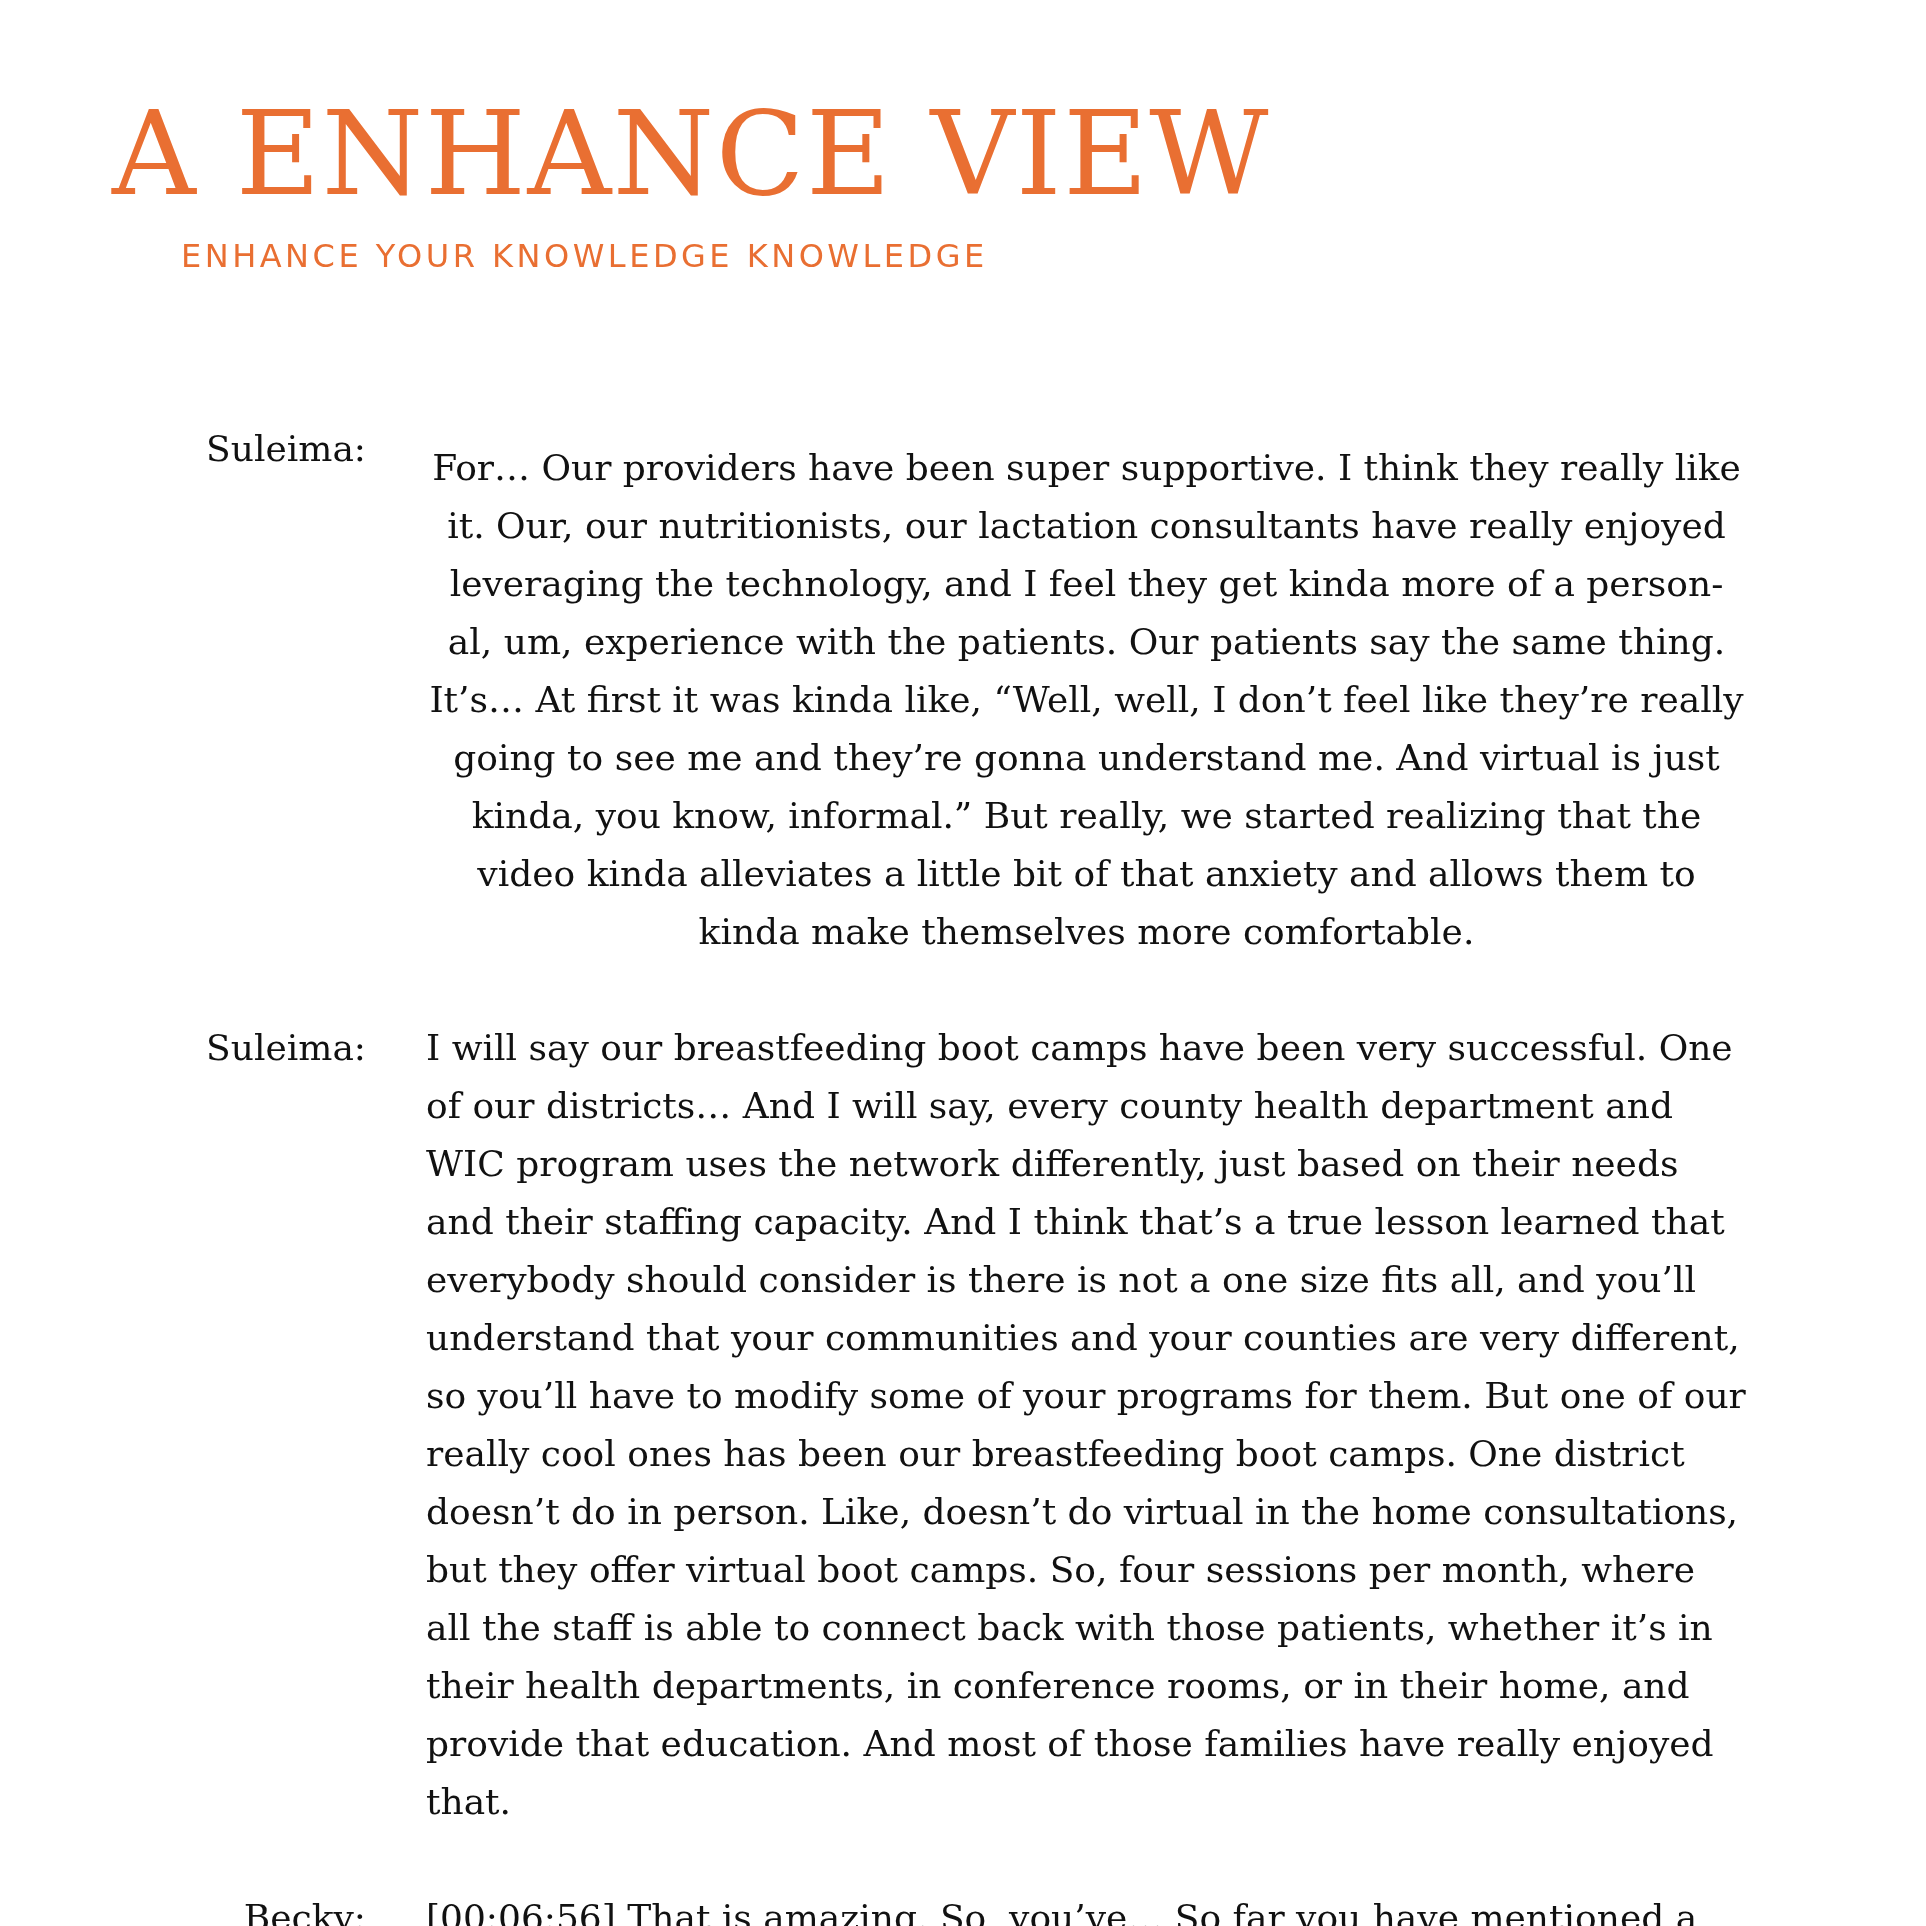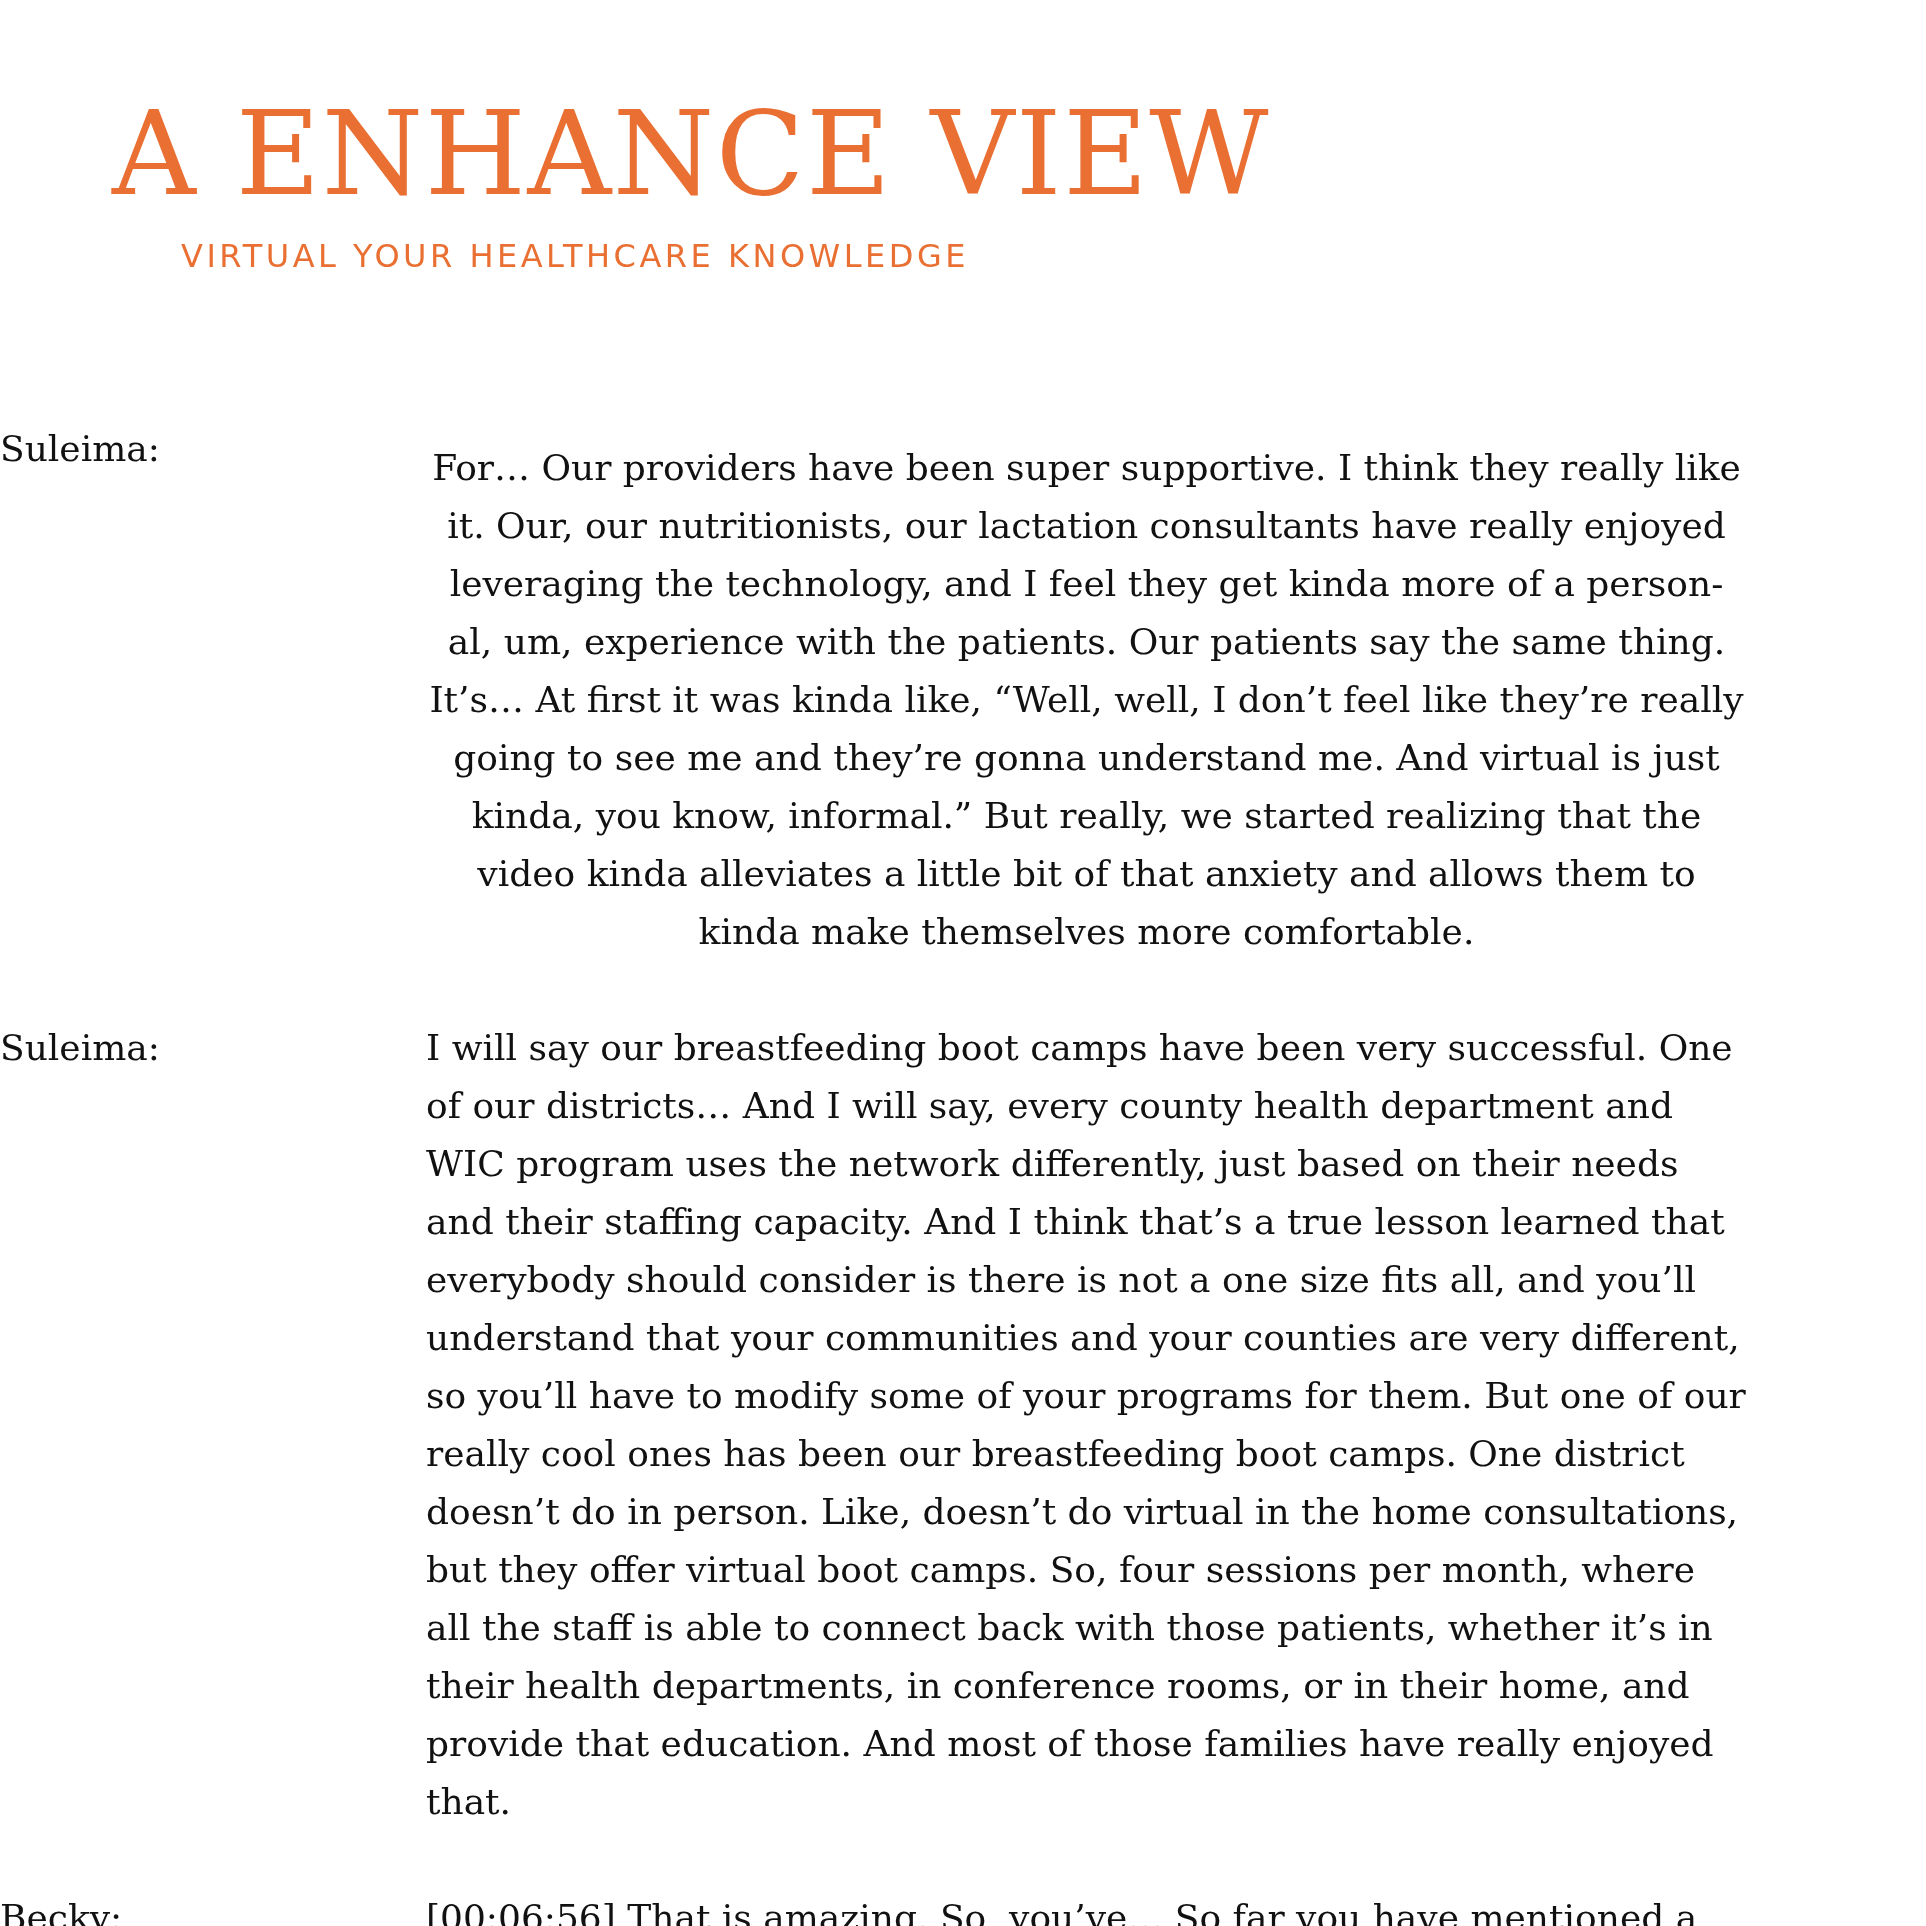--- a/index.html
+++ b/index.html
@@ -12,29 +12,29 @@
   .subtitle {
     position: absolute; left: 181px; top: 237px;
     font-family: "DejaVu Sans", sans-serif; font-size: 32px;
     color: #E96F32; letter-spacing: 3.5px; margin: 0;
   }
   .transcript {
     position: absolute; left: 0; top: 420px; width: 1965px;
     font-family: "DejaVu Serif", serif; font-size: 36px; color: #111;
   }
   .entry { display: flex; margin-bottom: 58px; }
-  .speaker { width: 426px; text-align: left; line-height: 58px; padding-right: 60px; box-sizing: border-box; }
+  .speaker { width: 426px; text-align: right; line-height: 58px; padding-right: 60px; box-sizing: border-box; }
   .text { width: 1321px; line-height: 58px; margin: 0; }
   .entry.first .text { padding-top: 19px; text-align: center; }
 </style>
 </head>
 <body>
 
 <h1 class="title">A ENHANCE VIEW</h1>
-<div class="subtitle">VIRTUAL YOUR HEALTHCARE KNOWLEDGE</div>
+<div class="subtitle">ENHANCE YOUR KNOWLEDGE KNOWLEDGE</div>
 
 <div class="transcript">
   <div class="entry first">
     <div class="speaker">Suleima:</div>
     <p class="text">For… Our providers have been super supportive. I think they really like it. Our, our nutritionists, our lactation consultants have really enjoyed leveraging the technology, and I feel they get kinda more of a person- al, um, experience with the patients. Our patients say the same thing. It’s… At first it was kinda like, “Well, well, I don’t feel like they’re really going to see me and they’re gonna understand me. And virtual is just kinda, you know, informal.” But really, we started realizing that the video kinda alleviates a little bit of that anxiety and allows them to kinda make themselves more comfortable.</p>
   </div>
   <div class="entry">
     <div class="speaker">Suleima:</div>
     <p class="text">I will say our breastfeeding boot camps have been very successful. One of our districts… And I will say, every county health department and WIC program uses the network differently, just based on their needs and their staffing capacity. And I think that’s a true lesson learned that everybody should consider is there is not a one size fits all, and you’ll understand that your communities and your counties are very different, so you’ll have to modify some of your programs for them. But one of our really cool ones has been our breastfeeding boot camps. One district doesn’t do in person. Like, doesn’t do virtual in the home consultations, but they offer virtual boot camps. So, four sessions per month, where all the staff is able to connect back with those patients, whether it’s in their health departments, in conference rooms, or in their home, and provide that education. And most of those families have really enjoyed that.</p>
   </div>

